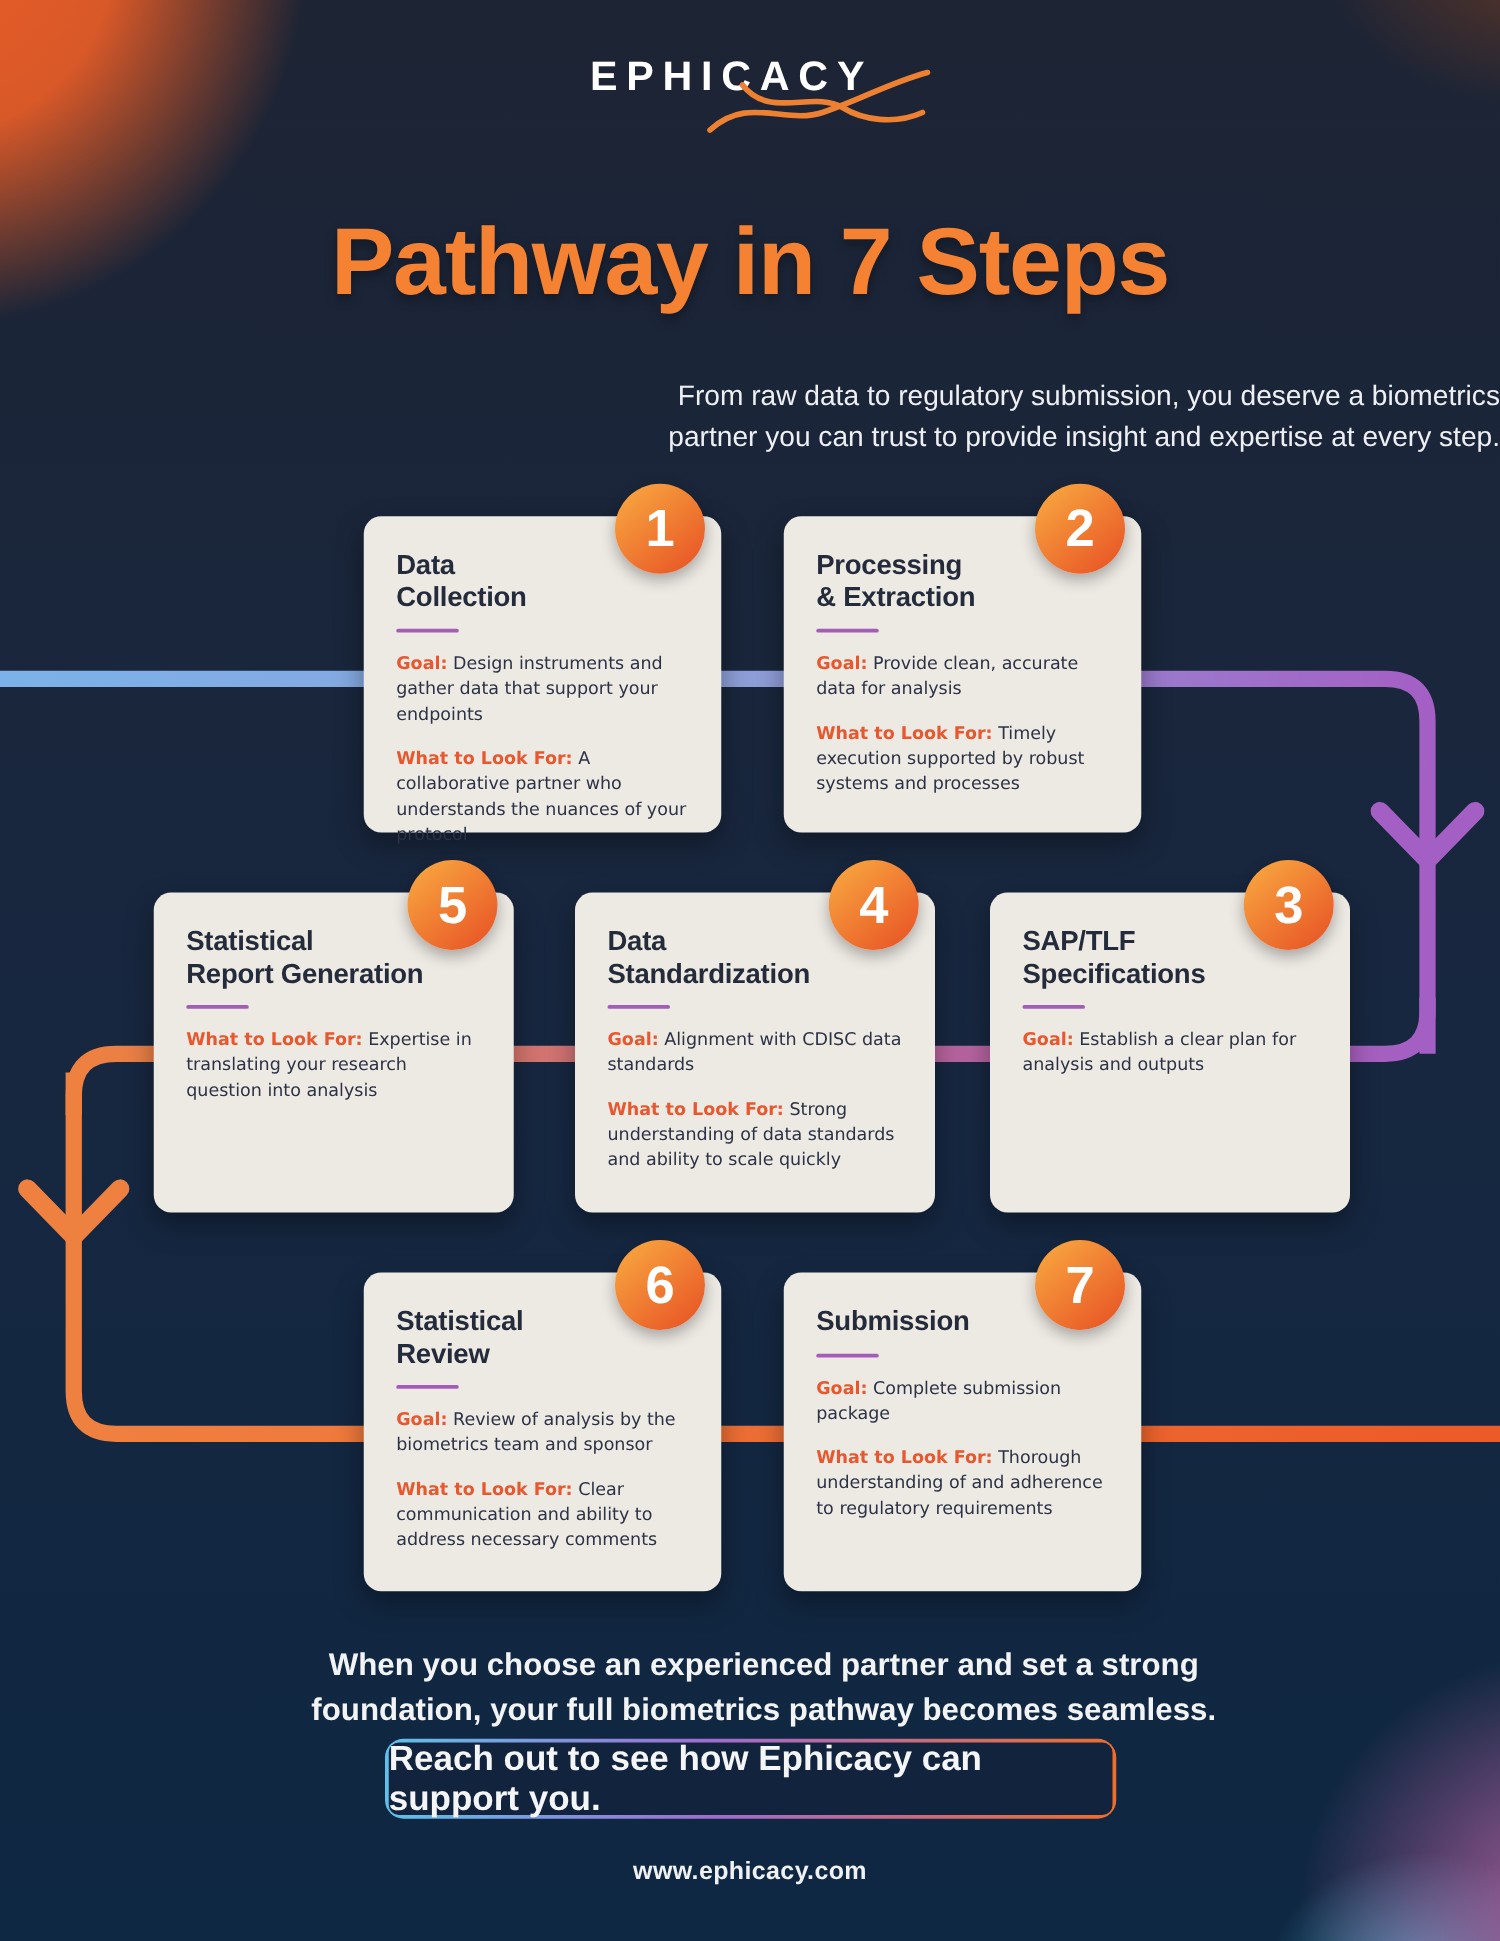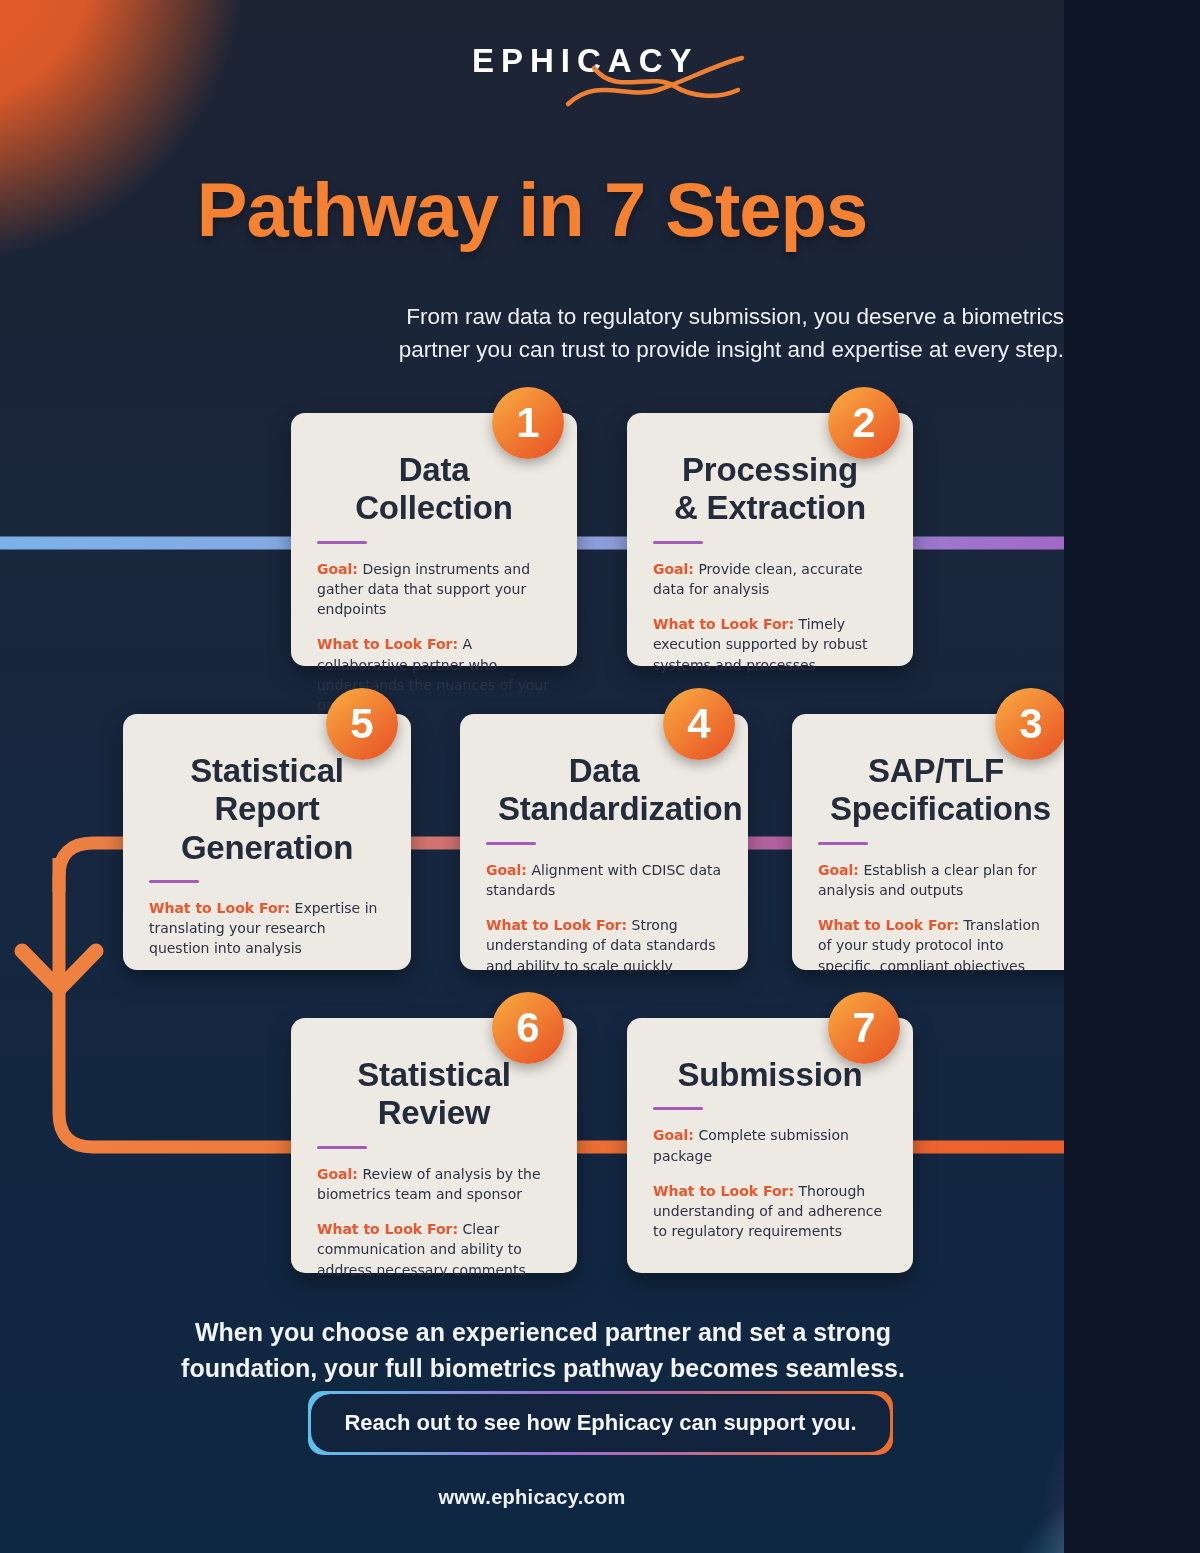--- a/index.html
+++ b/index.html
@@ -1,17 +1,17 @@
 <!DOCTYPE html>
 <html><head>
 <meta charset="utf-8">
 <style>
   html,body{margin:0;padding:0;background:#0d1526;}
   #canvas{
-    position:relative;width:1064px;height:1553px;overflow:hidden;
+    position:relative;width:1200px;height:1553px;overflow:hidden;
     font-family:"Liberation Sans",sans-serif;
     background-image:
       radial-gradient(430px 430px at -55px -40px, #E95D27 0%, rgba(233,93,39,.92) 34%, rgba(233,93,39,0) 70%),
       radial-gradient(250px 180px at 1230px -40px, rgba(150,70,28,.55), rgba(150,70,28,0) 70%),
       radial-gradient(340px 310px at 1270px 1530px, rgba(187,100,166,.95), rgba(187,100,166,0) 68%),
       radial-gradient(180px 140px at 1140px 1580px, rgba(77,166,195,.9), rgba(77,166,195,0) 70%),
       linear-gradient(180deg,#1D2434 0%,#172740 55%,#0E2742 100%);
   }
   
   .logo{position:absolute;top:42px;left:472px;width:262px;height:76px;z-index:3;}
@@ -30,42 +30,42 @@
   
   .card{position:absolute;z-index:2;background:#EDE9E3;border-radius:14px;box-sizing:border-box;
     padding:26px 26px 18px;box-shadow:0 10px 22px rgba(0,0,0,.35);}
   .p1{left:291px;top:413px;width:286px;height:253px;}
   .p2{left:627px;top:413px;width:286px;height:253px;}
   .p3{left:792px;top:714px;width:288px;height:256px;}
   .p4{left:460px;top:714px;width:288px;height:256px;}
   .p5{left:123px;top:714px;width:288px;height:256px;}
   .p6{left:291px;top:1018px;width:286px;height:255px;}
   .p7{left:627px;top:1018px;width:286px;height:255px;}
-  .card h3{margin:12px;font-family:"Liberation Sans",sans-serif;font-weight:700;font-size:33px;
-    line-height:1.16;color:#242B3B;letter-spacing:-.2px;text-align:center;}
+  .card h3{margin:0;font-family:"Liberation Sans",sans-serif;font-weight:700;font-size:22px;
+    line-height:1.16;color:#242B3B;letter-spacing:-.2px;}
   .card h3 span{display:block;}
   .divider{width:50px;height:3px;background:#A35CB8;margin-top:13px;border-radius:2px;}
   .card p{margin:15px 0 0;font-family:"DejaVu Sans",sans-serif;font-size:14px;line-height:1.45;
     color:#2B3245;font-weight:400;}
   .lbl{font-weight:700;color:#E8572E;}
   .badge{position:absolute;top:-26px;right:13px;width:72px;height:72px;border-radius:50%;
     background:linear-gradient(140deg,#F7A13E 12%,#E95A27 88%);
     display:flex;align-items:center;justify-content:center;
     color:#FFFFFF;font-weight:700;font-size:42px;font-family:"Liberation Sans",sans-serif;
     box-shadow:0 5px 12px rgba(0,0,0,.3);}
   
   .closing{position:absolute;top:1315px;left:11px;width:100%;text-align:center;z-index:3;
     color:#F2F3F5;font-weight:700;font-size:25px;line-height:1.42;}
   .closing span{display:block;}
   .cta-wrap{position:absolute;left:308px;top:1391px;width:585px;height:64px;z-index:3;
     border-radius:15px;padding:3px;box-sizing:border-box;
     background:linear-gradient(90deg,#5FC0EA 0%,#9F6CD0 45%,#EE6D2C 100%);cursor:pointer;}
-  .cta-inner{width:100%;height:100%;border-radius:20px;background:#12233D;
+  .cta-inner{width:100%;height:100%;border-radius:8px;background:#12233D;
     display:flex;align-items:center;justify-content:center;
-    color:#F4F5F7;font-weight:700;font-size:22px;}
+    color:#F4F5F7;font-weight:700;font-size:28px;}
   .website{position:absolute;top:1486px;left:0;width:100%;text-align:center;z-index:3;
     color:#EFF1F4;font-weight:700;font-size:20px;letter-spacing:.3px;}
 </style>
 </head>
 <body>
 
 <div id="canvas">
 
   <svg class="pathway" width="1200" height="1553" viewBox="0 0 1200 1553">
     <defs>
@@ -132,21 +132,20 @@
   </section>
 
   <section class="card p3">
     <div class="badge">3</div>
     <h3>
         <span>SAP/TLF</span>
         <span>Specifications</span>
       </h3>
     <div class="divider"></div>
     <p><span class="lbl">Goal:</span> <span>Establish a clear plan for analysis and outputs</span></p>
-    <p><span class="lbl">What to Look For:</span> <span>Translation of your study protocol into specific, compliant objectives</span></p>
   </section>
 
   <section class="card p4">
     <div class="badge">4</div>
     <h3>
         <span>Data</span>
         <span>Standardization</span>
       </h3>
     <div class="divider"></div>
     <p><span class="lbl">Goal:</span> <span>Alignment with CDISC data standards</span></p>

